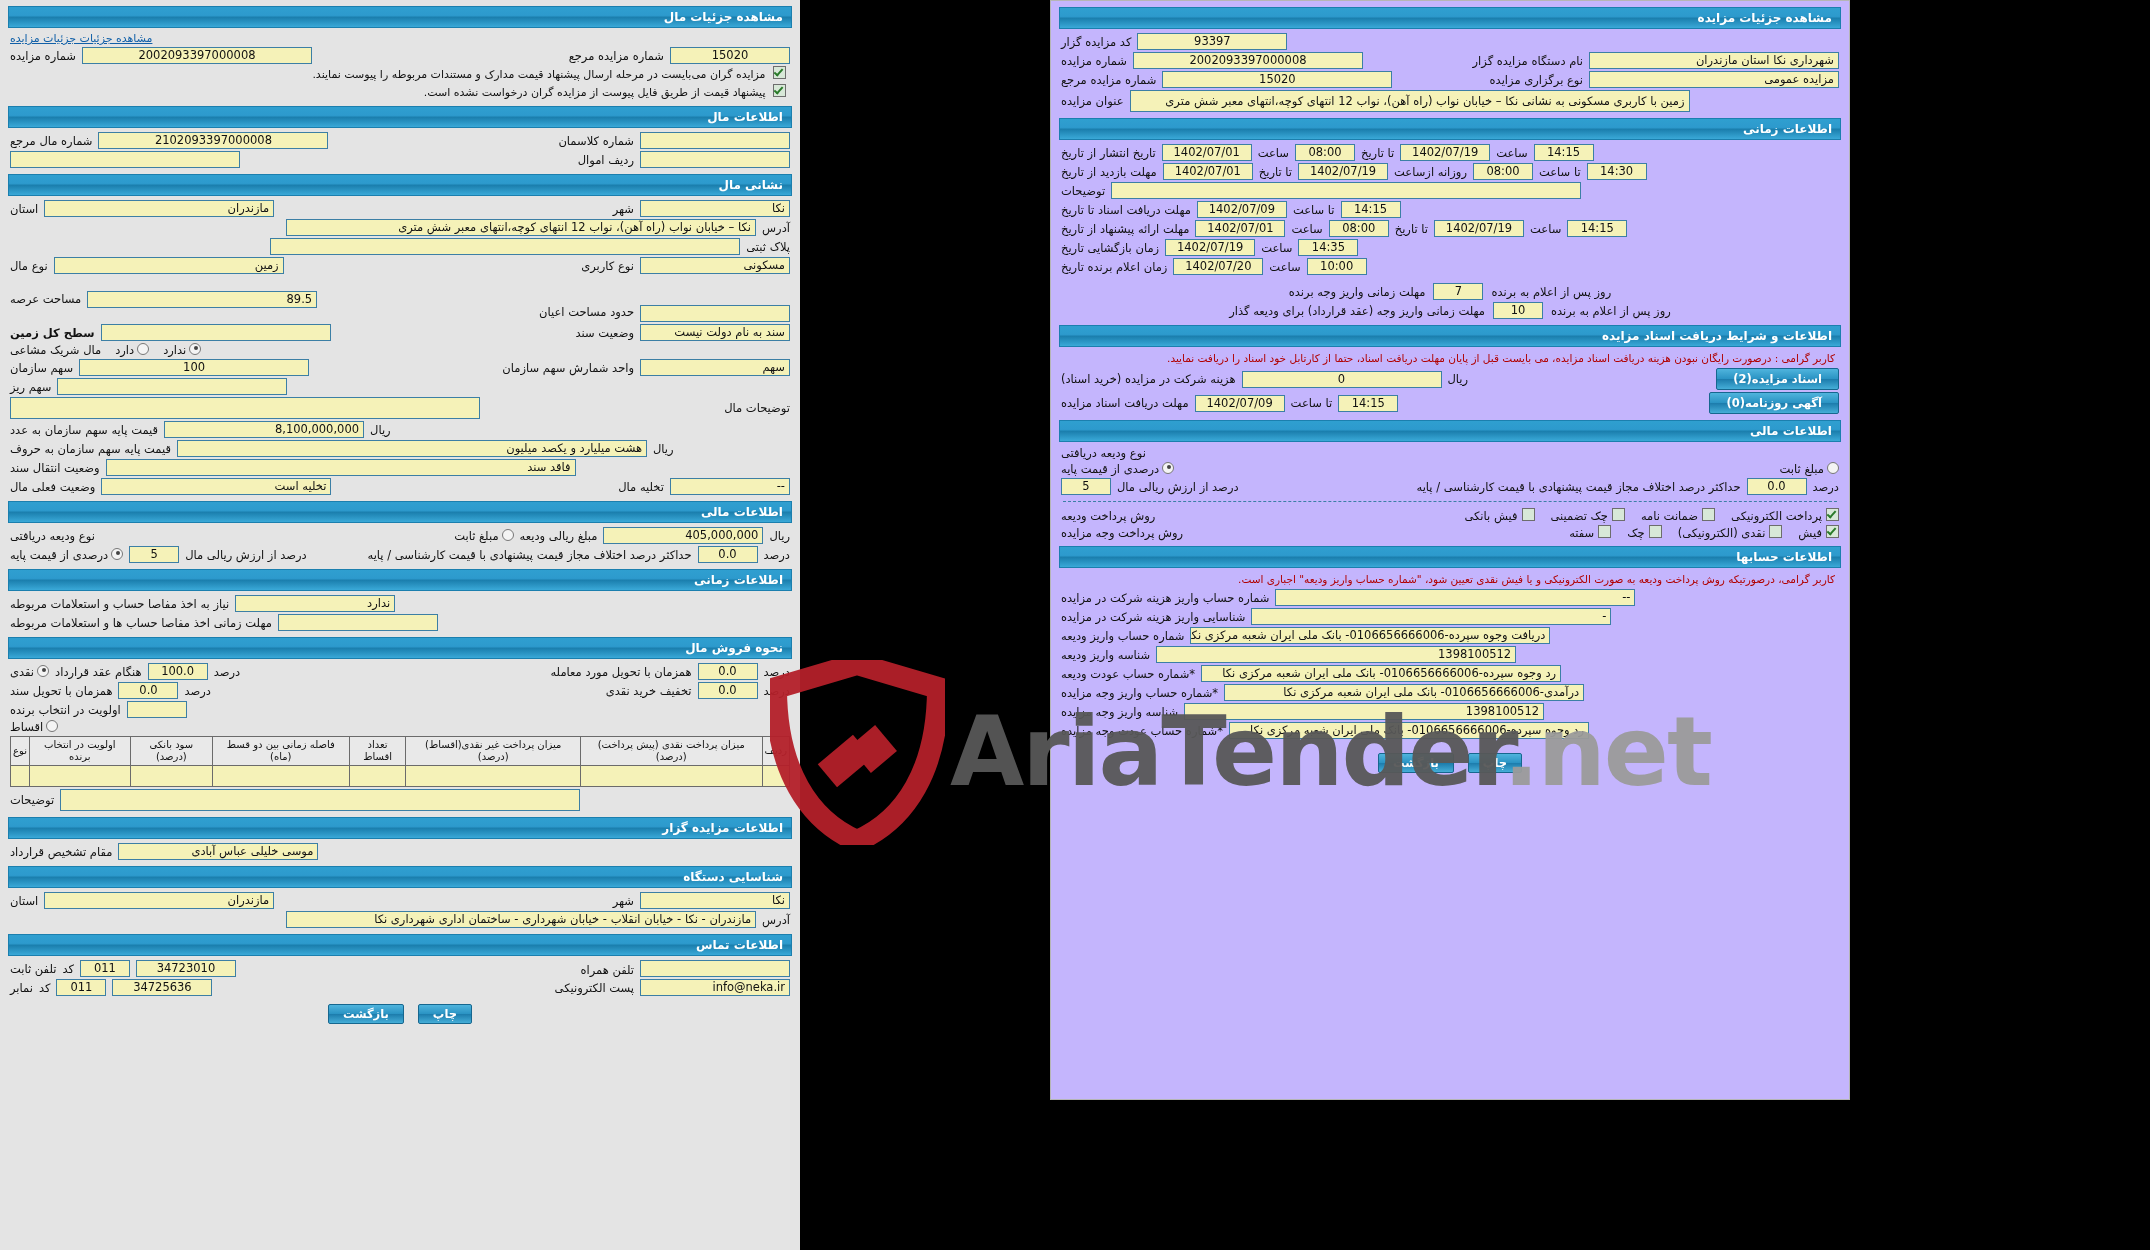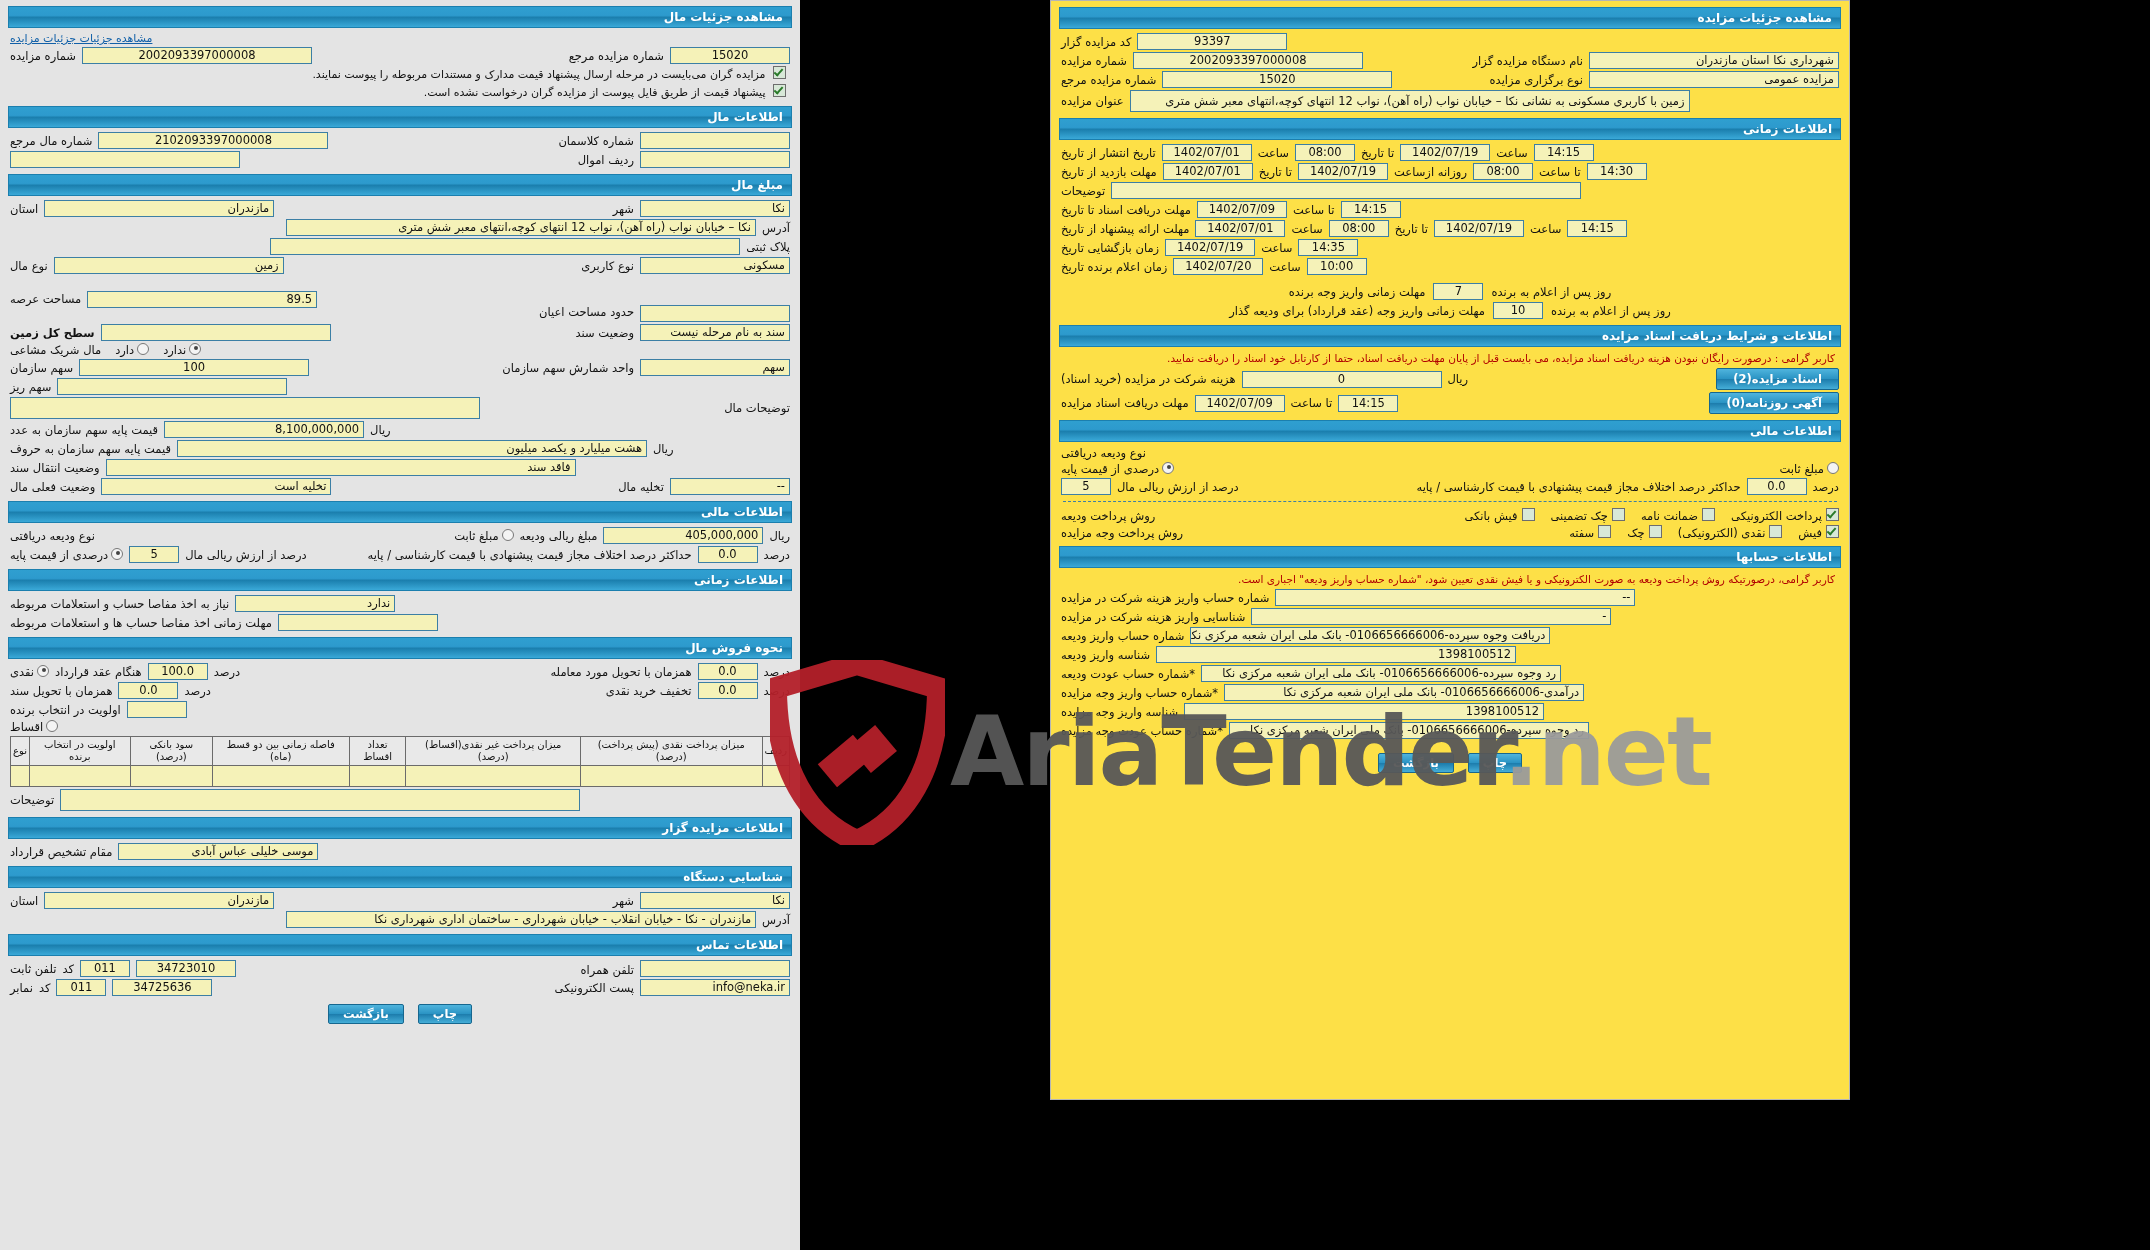--- a/index.html
+++ b/index.html
@@ -13,21 +13,21 @@
     position:relative;
   }
   .panel{
     position:absolute;
     background:#e4e4e4;
     border:1px solid #9a9a9a;
     box-sizing:border-box;
     overflow:hidden;
   }
   #left-panel{left:0;top:0;width:800px;height:1250px;background:#e4e4e4;border:none;}
-  #right-panel{left:1050px;top:0;width:800px;height:1100px;background:#fde047;border:1px solid #b5b5b5;}
+  #right-panel{left:1050px;top:0;width:800px;height:1100px;background:#c4b5fd;border:1px solid #b5b5b5;}
 
   
   .sec{
     position:relative;
     height:22px;
     margin:6px 8px 4px 8px;
     background:linear-gradient(to bottom,#2f9fd0 0%,#2d9acd 42%,#1b7fae 52%,#3aa9d8 100%);
     border:1px solid #1b7fae;
     color:#ffffff;
     font-weight:bold;
@@ -219,21 +219,21 @@
   <div class="row" style="justify-content:space-between;">
     <div style="display:flex;align-items:center;gap:6px;">
       <span class="fld w150"></span>
       <span class="lbl">ردیف اموال</span>
     </div>
     <div style="display:flex;align-items:center;gap:6px;">
       <span class="fld w230"></span>
     </div>
   </div>
 
-  <div class="sec">مبلغ مال</div>
+  <div class="sec">نشانی مال</div>
 
   <div class="row" style="justify-content:space-between;">
     <div style="display:flex;align-items:center;gap:6px;">
       <span class="fld w150">نکا</span>
       <span class="lbl">شهر</span>
     </div>
     <div style="display:flex;align-items:center;gap:6px;">
       <span class="fld w230">مازندران</span>
       <span class="lbl">استان</span>
     </div>
@@ -262,21 +262,21 @@
       <span class="fld w150"></span>
       <span class="lbl">حدود مساحت اعیان</span>
     </div>
     <div style="display:flex;align-items:center;gap:6px;">
       <span class="fld w230">89.5</span>
       <span class="lbl">مساحت عرصه</span>
     </div>
   </div>
   <div class="row" style="justify-content:space-between;">
     <div style="display:flex;align-items:center;gap:6px;">
-      <span class="fld w150">سند به نام مرحله نیست</span>
+      <span class="fld w150">سند به نام دولت نیست</span>
       <span class="lbl">وضعیت سند</span>
     </div>
     <div style="display:flex;align-items:center;gap:6px;font-weight:bold;">
       <span class="fld w230"></span>
       <span class="lbl">سطح کل زمین</span>
     </div>
   </div>
 
   <div class="row" style="justify-content:flex-end;gap:14px;">
     <span class="lbl">

